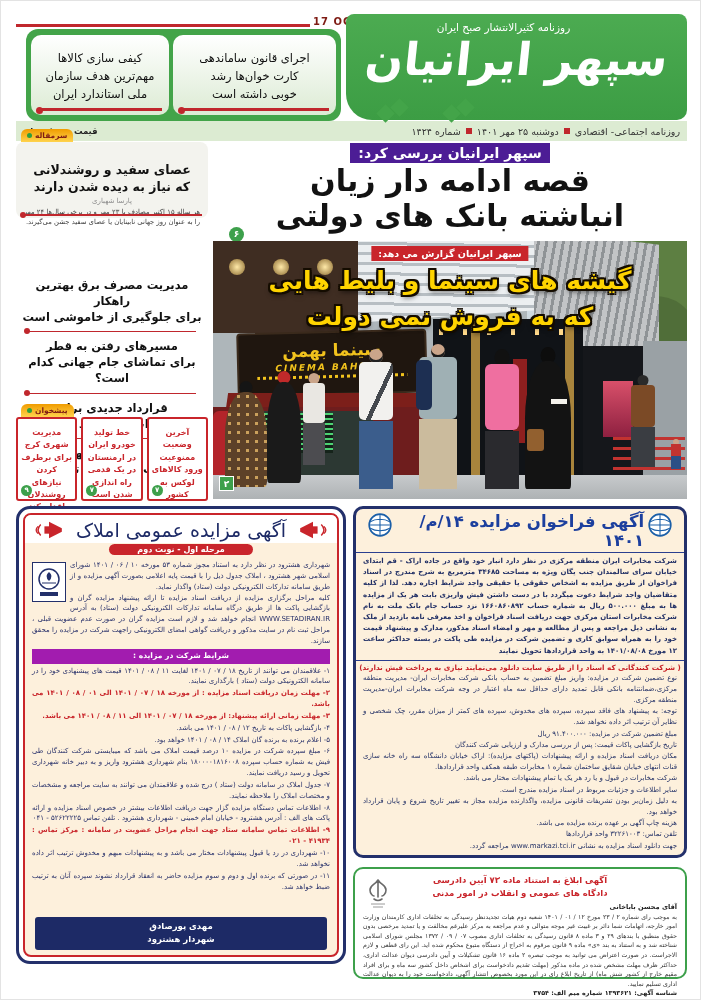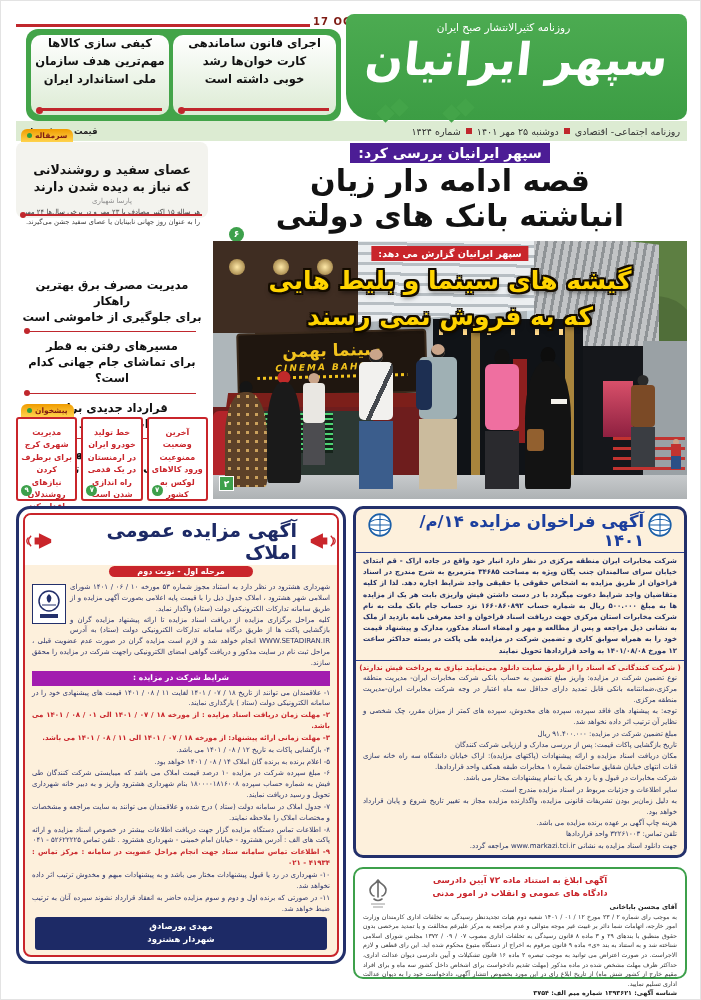--- a/index.html
+++ b/index.html
@@ -7,21 +7,21 @@
   .page{position:relative;width:701px;height:1000px;background:#fff;overflow:hidden;border:1px solid #e3e3e3;}
   .preline{white-space:pre-line;}
 
   
   .top-rule{position:absolute;left:15px;top:23px;width:294px;height:3px;background:#c0272d;}
   .greg-date{position:absolute;left:312px;top:15px;font-size:10px;font-weight:bold;color:#7e1b14;letter-spacing:1px;}
   .teaser-panel{position:absolute;left:25px;top:28px;width:315px;height:92px;background:#43a449;border-radius:12px;}
   .teaser{position:absolute;top:6px;height:80px;background:linear-gradient(#ffffff,#dcebd4);border-radius:10px;text-align:center;direction:rtl;}
   .t-right{left:147px;width:163px;}
   .t-left{left:5px;width:138px;}
-  .teaser-text{font-size:11.5px;font-weight:bold;color:#111;line-height:1.55;}
+  .teaser-text{font-size:11.5px;font-weight:normal;color:#111;line-height:1.55;padding-top:7px;margin-top:8px;}
   .red-underline{position:absolute;left:7px;right:7px;bottom:4px;height:3px;background:#c0272d;}
   .red-underline .dot{position:absolute;left:-2px;bottom:-3px;width:7px;height:7px;border-radius:50%;background:#c0272d;}
   .masthead{position:absolute;left:345px;top:13px;width:341px;height:106px;background:linear-gradient(#4cab51,#3c9d44);border-radius:8px 8px 10px 26px;text-align:center;}
   .tagline{direction:rtl;color:#fff;font-size:10.5px;padding:7px 26px 0 0;}
   .paper-title{color:#fff;font-size:45px;font-weight:800;line-height:1.1;transform:skewX(-6deg);margin-top:2px;}
   .info-bar{position:absolute;left:15px;top:120px;width:671px;height:20px;background:#dcebd2;display:flex;justify-content:space-between;align-items:center;padding:0 7px;}
   .price{font-size:8.5px;font-weight:bold;color:#222;direction:rtl;}
   .pub-info{direction:rtl;font-size:9.5px;color:#333;display:flex;align-items:center;gap:5px;}
   .sq{display:inline-block;width:6px;height:6px;background:#c0272d;}
   .orn{position:absolute;top:104px;width:36px;height:18px;}
@@ -131,21 +131,21 @@
   .photo-kicker{position:absolute;top:5px;left:50%;transform:translateX(-50%);background:#c9252b;color:#fff;font-size:9.5px;font-weight:bold;padding:2px 7px;direction:rtl;z-index:5;}
   .photo-head{position:absolute;top:22px;left:0;right:0;text-align:center;direction:rtl;z-index:5;}
   .ph-line{font-size:25px;font-weight:800;color:#ffd400;line-height:1.45;
     text-shadow:-2px 0 #140c00,2px 0 #140c00,0 -2px #140c00,0 2px #140c00,-2px -2px #140c00,2px 2px #140c00,-2px 2px #140c00,2px -2px #140c00,0 3px 5px rgba(0,0,0,.6);}
   .photo-badge{position:absolute;left:6px;bottom:8px;width:15px;height:15px;background:#3da04b;border:1px solid #fff;color:#fff;font-size:9px;line-height:14px;text-align:center;font-weight:bold;z-index:5;}
 
   
   .axl{position:absolute;left:15px;top:505px;width:330px;height:458px;border:3px solid #23306b;border-radius:14px;background:#fff;padding:4px;}
   .axl-inner{border:2px solid #c9252b;border-radius:8px;height:100%;background:#fdf0dc;overflow:hidden;display:flex;flex-direction:column;}
   .axl-head{background:#fff;display:flex;align-items:center;justify-content:center;gap:12px;padding:4px 0 2px;}
-  .axl-title{font-size:19px;font-weight:700;color:#1d2a66;direction:rtl;}
+  .axl-title{font-size:19px;font-weight:400;color:#1d2a66;direction:rtl;}
   .axl-stage{align-self:center;background:#c9252b;color:#fff;font-size:8px;font-weight:bold;padding:1px 28px;border-radius:6px;margin:1px 0 3px;direction:rtl;}
   .axl-body{flex:1;overflow:hidden;padding:2px 7px;font-size:7px;line-height:1.55;color:#27306a;text-align:justify;direction:rtl;}
   .muni-logo{float:left;width:34px;height:40px;border:1.5px solid #23306b;background:#fff;margin:2px 4px 2px 0;display:flex;align-items:center;justify-content:center;}
   .axl-black{background:#a21caf;color:#fff;font-size:7.6px;font-weight:bold;text-align:center;padding:1.5px 0;margin:2px 0;direction:rtl;}
   .cond{margin-bottom:1px;}
   .cond.red{color:#c9252b;font-weight:bold;}
   .axl-sign{background:#1d2a66;color:#fff;text-align:center;font-size:8.5px;font-weight:bold;border-radius:3px;margin:3px 10px 5px;padding:3px 0;line-height:1.6;direction:rtl;}
 
   
   .axr{position:absolute;left:352px;top:505px;width:334px;height:352px;border:3px solid #23306b;border-radius:10px;background:#fdf0dc;overflow:hidden;}
@@ -351,21 +351,21 @@
       </div>
     <div class="p p9">
         <span class="head"></span>
         <span class="torso"></span>
         <span class="legs"></span>
       </div>
 
     <div class="photo-kicker">سپهر ایرانیان گزارش می دهد:</div>
     <div class="photo-head">
       <div class="ph-line">گیشه های سینما و بلیط هایی</div>
-      <div class="ph-line">که به فروش نمی رسند</div>
+      <div class="ph-line">که به فروش نمی دولت</div>
     </div>
     <div class="photo-badge">۲</div>
   </div>
 
   <div class="axl">
     <div class="axl-inner">
       <div class="axl-head">
         <svg width="30" height="22" viewBox="0 0 32 24">
             <path d="M30 10L16 3v18l14-7z" fill="#c9252b"></path>
             <rect x="11" y="8" width="6" height="8" fill="#c9252b"></rect>

